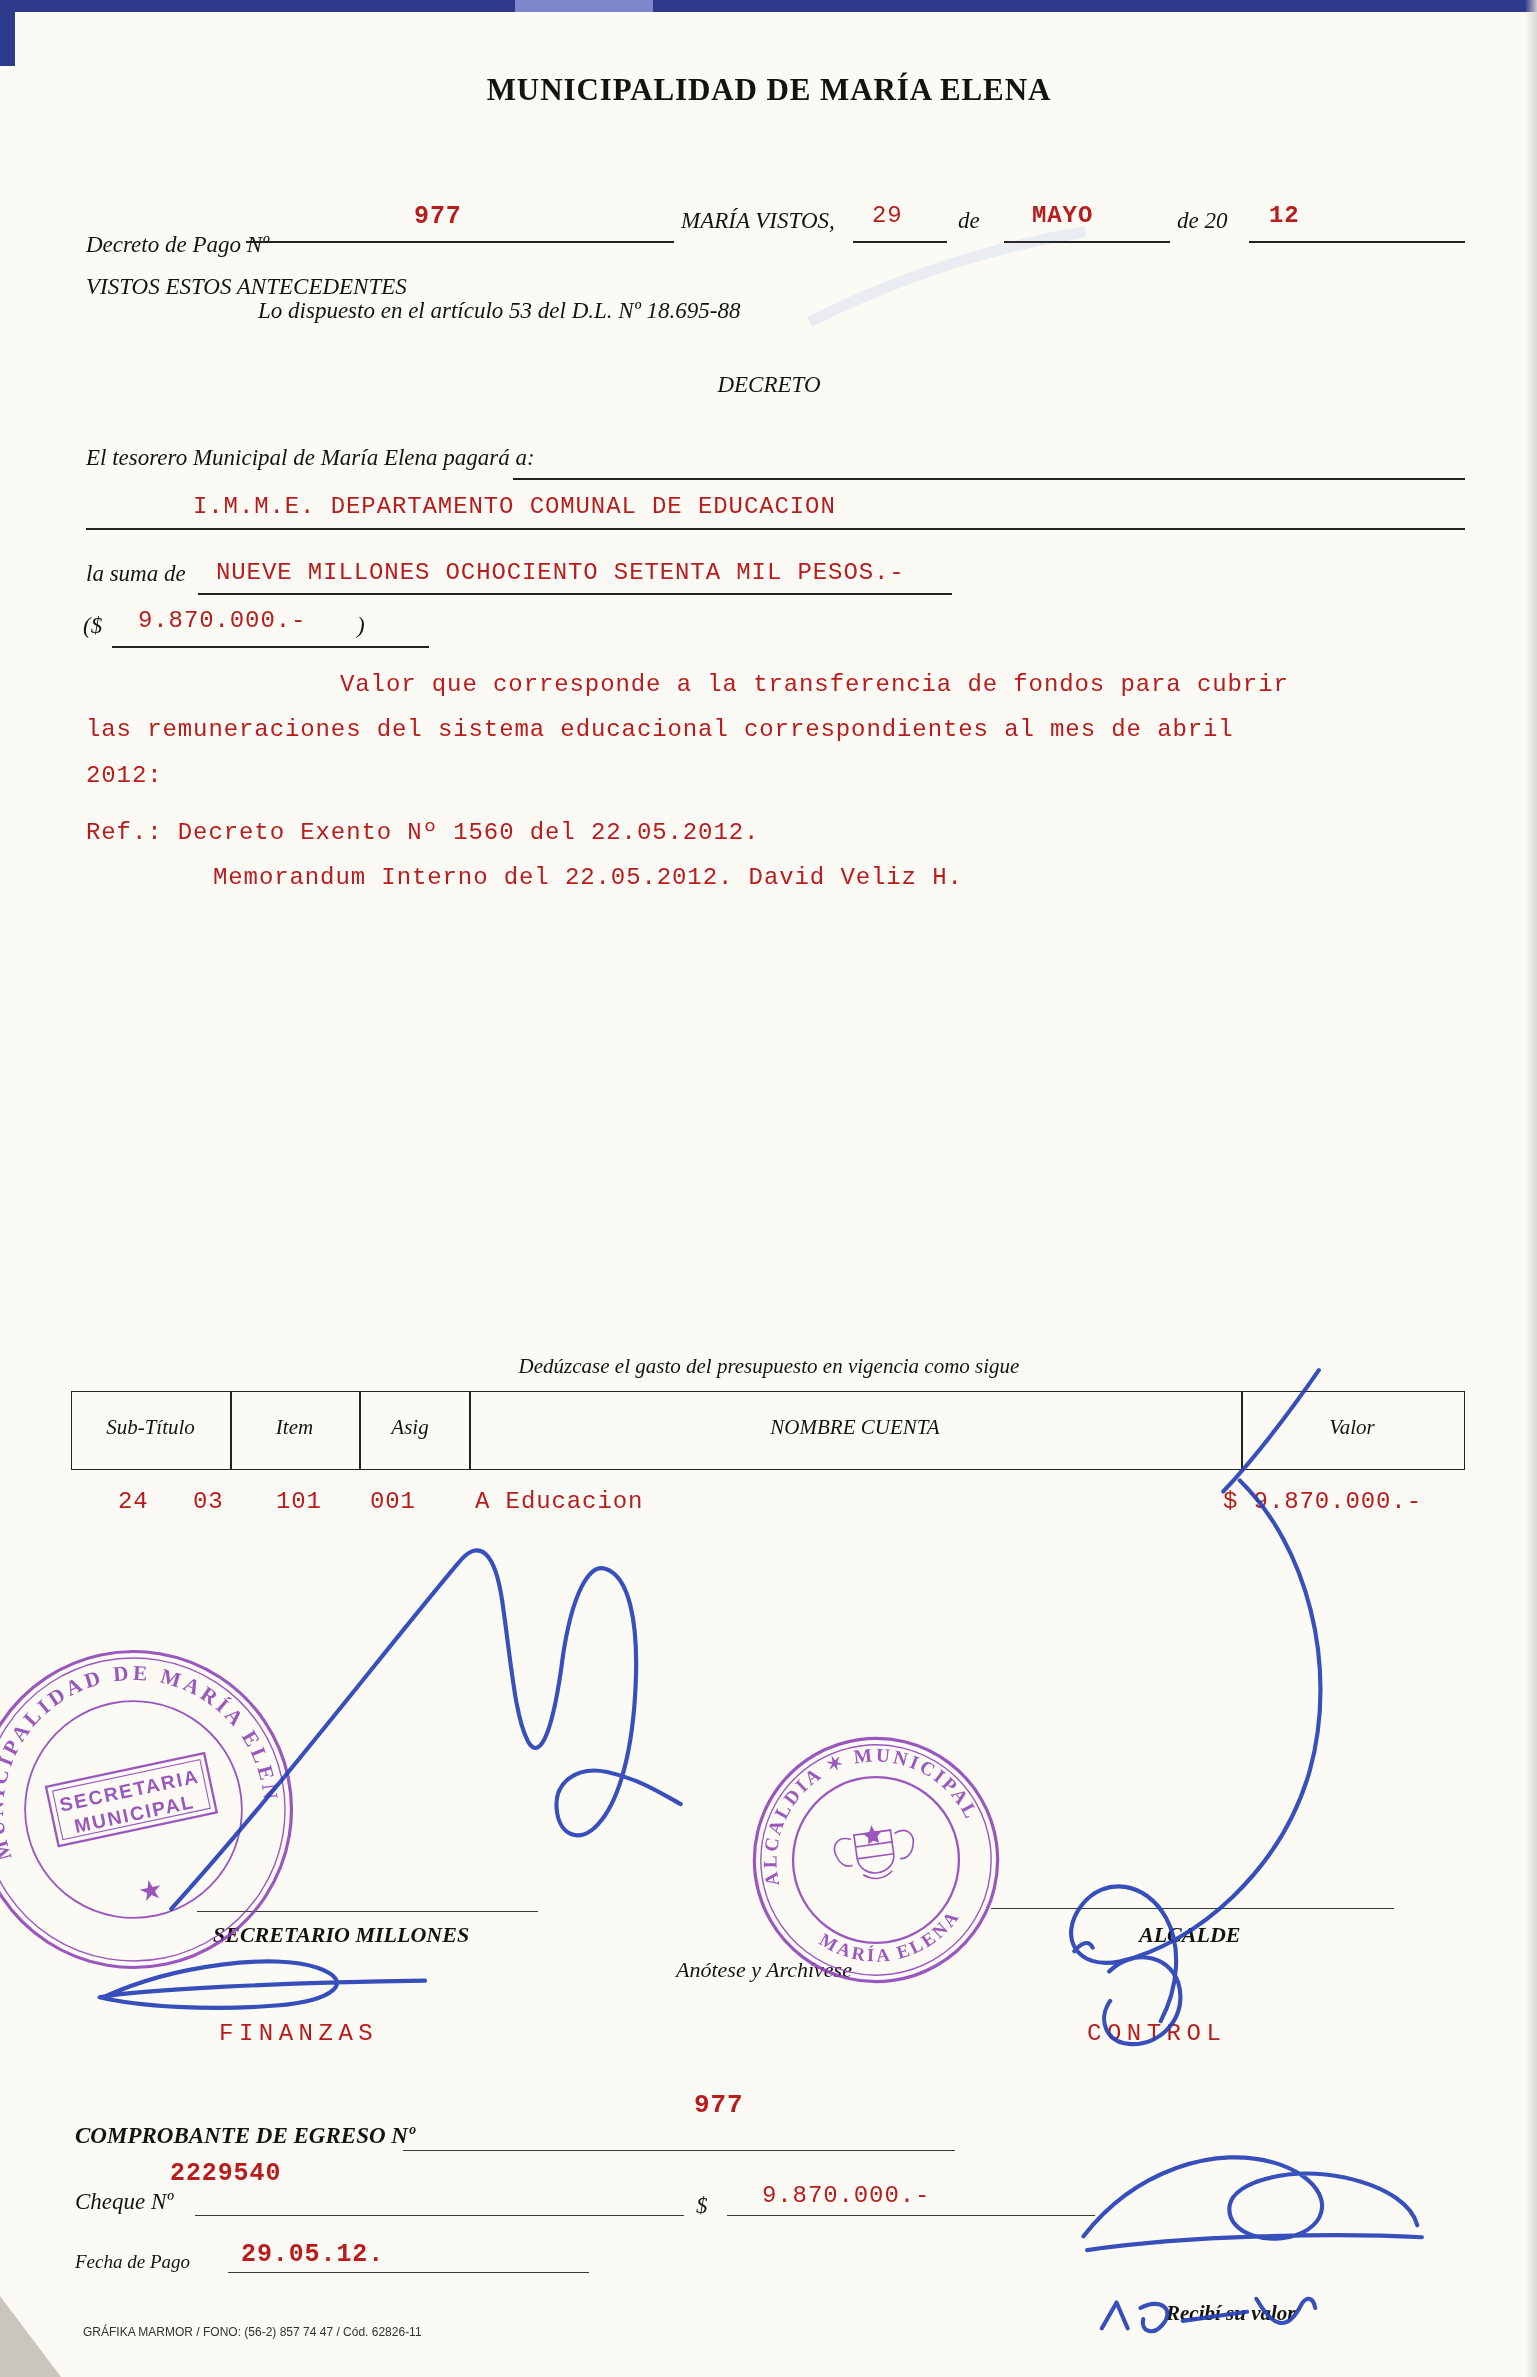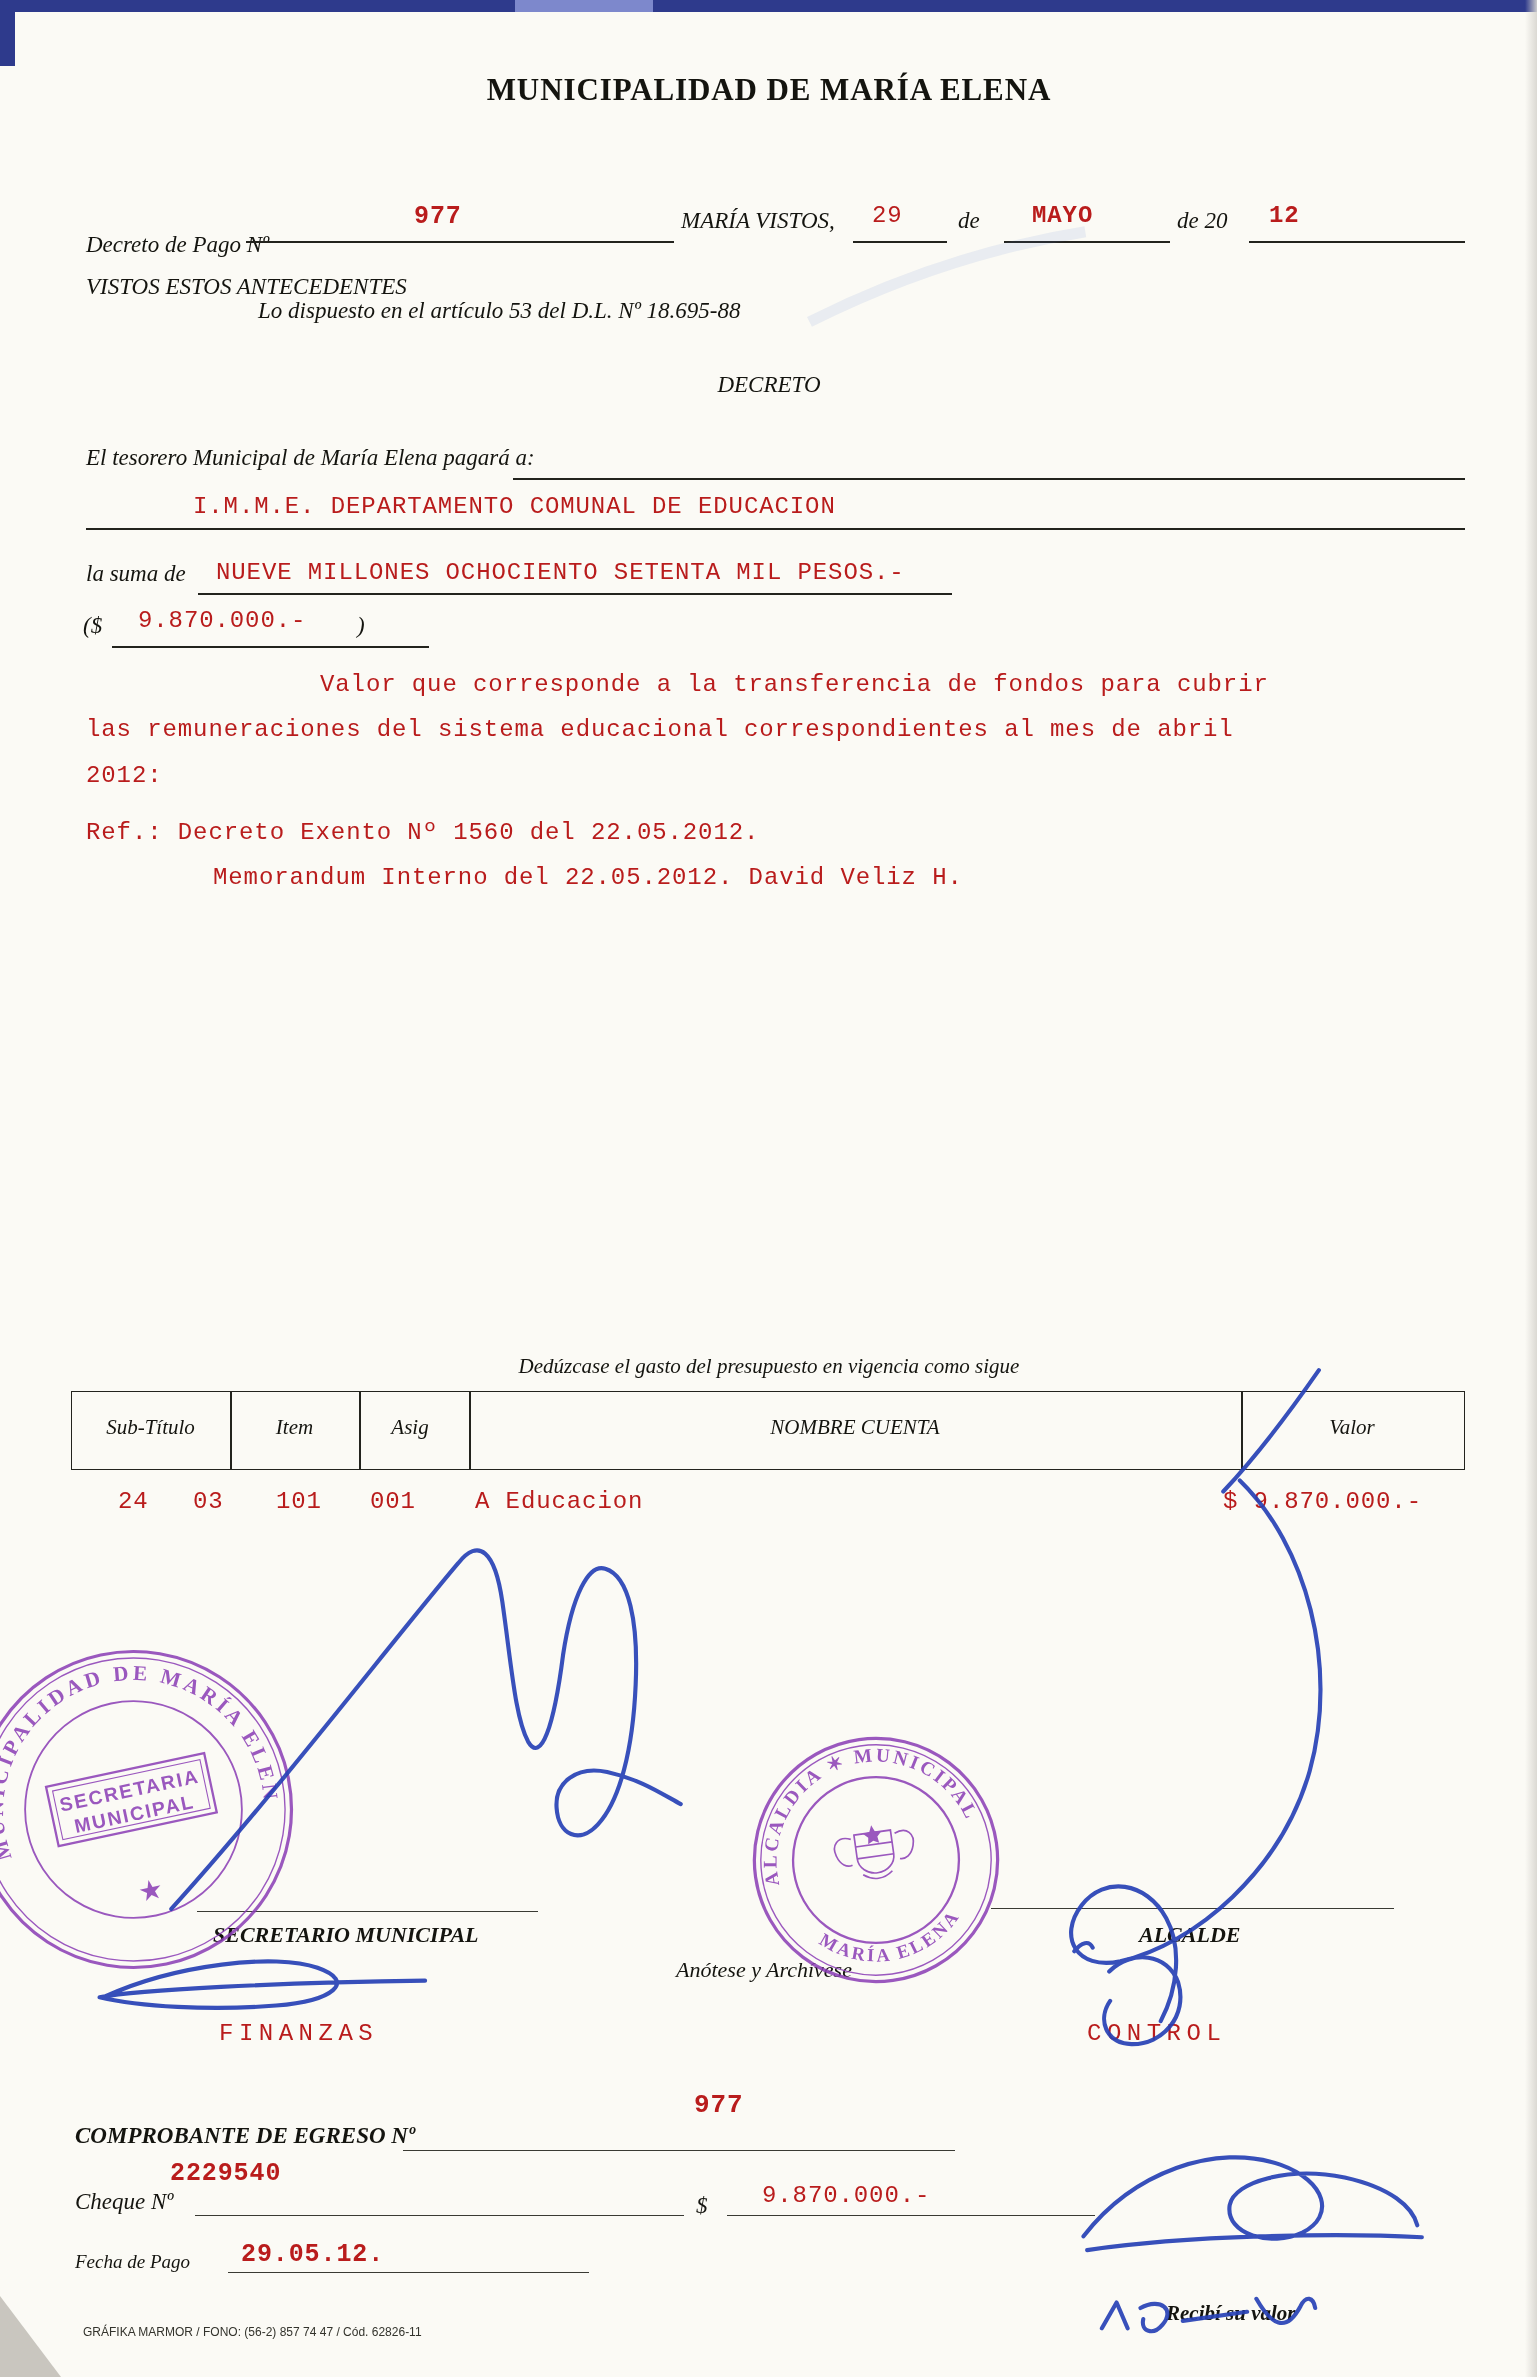--- a/index.html
+++ b/index.html
@@ -58,21 +58,21 @@
 
 <span class="abs ital lbl" style="left:86px;top:561px;">la suma de</span>
 <span class="abs mono tw" style="left:216px;top:559px;">NUEVE MILLONES OCHOCIENTO SETENTA MIL PESOS.-</span>
 <div class="rule" style="left:198px;top:593px;width:754px;"></div>
 
 <span class="abs ital lbl" style="left:83px;top:613px;">($</span>
 <span class="abs mono tw" style="left:138px;top:607px;">9.870.000.-</span>
 <div class="rule" style="left:112px;top:646px;width:317px;"></div>
 <span class="abs ital lbl" style="left:357px;top:613px;">)</span>
 
-<span class="abs mono tw" style="left:320px;top:671px;">Valor que corresponde a la transferencia de fondos para cubrir</span>
+<span class="abs mono tw" style="left:340px;top:671px;">Valor que corresponde a la transferencia de fondos para cubrir</span>
 <span class="abs mono tw" style="left:86px;top:716px;">las remuneraciones del sistema educacional correspondientes al mes de abril</span>
 <span class="abs mono tw" style="left:86px;top:762px;">2012:</span>
 <span class="abs mono tw" style="left:86px;top:819px;">Ref.: Decreto Exento Nº 1560 del 22.05.2012.</span>
 <span class="abs mono tw" style="left:213px;top:864px;">Memorandum Interno del 22.05.2012. David Veliz H.</span>
 
 <div class="abs ital" style="top:1354px;left:0;width:100%;text-align:center;font-size:21px;">Dedúzcase el gasto del presupuesto en vigencia como sigue</div>
 
 <div class="abs" style="left:71px;top:1391px;width:1392px;height:77px;border:1.8px solid #23231d;"></div>
 <div class="vline" style="left:230px;"></div>
 <div class="vline" style="left:359px;"></div>
@@ -85,21 +85,21 @@
 <span class="hdrcell" style="left:1241px;width:222px;">Valor</span>
 
 <span class="abs mono tw" style="left:118px;top:1488px;">24</span>
 <span class="abs mono tw" style="left:193px;top:1488px;">03</span>
 <span class="abs mono tw" style="left:276px;top:1488px;">101</span>
 <span class="abs mono tw" style="left:370px;top:1488px;">001</span>
 <span class="abs mono tw" style="left:475px;top:1488px;">A Educacion</span>
 <span class="abs mono tw" style="left:1223px;top:1488px;">$ 9.870.000.-</span>
 
 <div class="rule thin" style="left:197px;top:1911px;width:341px;"></div>
-<span class="abs ital" style="left:213px;top:1922px;font-size:22px;font-weight:bold;">SECRETARIO MUNICIPAL</span>
+<span class="abs ital" style="left:213px;top:1922px;font-size:22px;font-weight:bold;">SECRETARIO MILLONES</span>
 <span class="abs ital" style="left:676px;top:1957px;font-size:22px;">Anótese y Archívese</span>
 <div class="rule thin" style="left:991px;top:1908px;width:403px;"></div>
 <span class="abs ital" style="left:1139px;top:1922px;font-size:22px;font-weight:bold;">ALCALDE</span>
 <span class="abs mono tw" style="left:219px;top:2020px;letter-spacing:5.5px;">FINANZAS</span>
 <span class="abs mono tw" style="left:1087px;top:2020px;letter-spacing:5.5px;">CONTROL</span>
 
 <span class="abs mono tw bold" style="left:694px;top:2090px;font-size:26px;">977</span>
 <span class="abs ital" style="left:75px;top:2123px;font-size:23px;font-weight:bold;">COMPROBANTE DE EGRESO Nº</span>
 <div class="rule thin" style="left:403px;top:2150px;width:552px;"></div>
 <span class="abs mono tw bold" style="left:170px;top:2159px;font-size:25px;">2229540</span>

